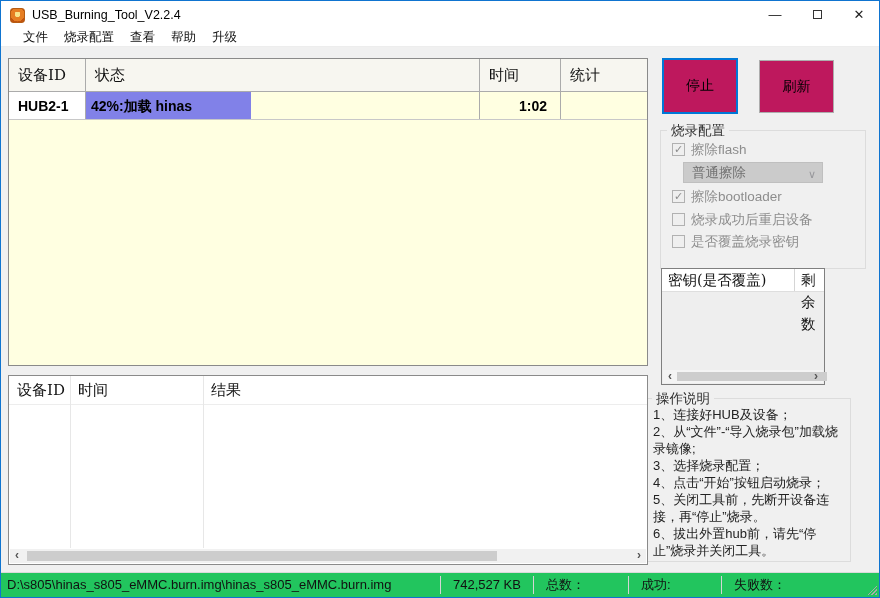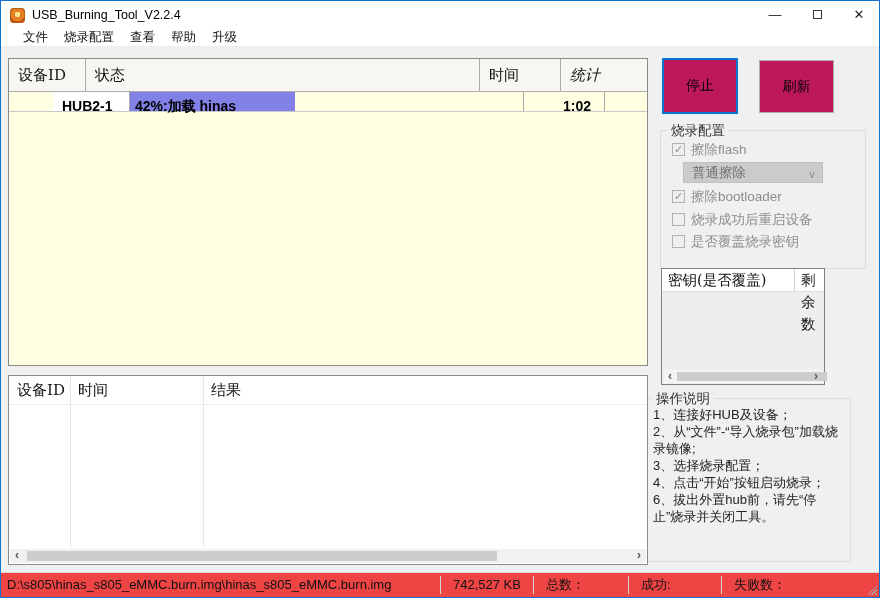--- a/index.html
+++ b/index.html
@@ -16,23 +16,23 @@
   .win-btn .sq { display:inline-block; width:9px; height:9px; border:1px solid #333; }
 
   
   .menubar { position:absolute; left:1px; right:1px; top:29px; height:18px; background:#FFFFFF; display:flex; align-items:center; padding-left:14px; border-bottom:1px solid #EDEDED; }
   .menu-item { font-size:12.5px; color:#111; padding:1px 8px 2px 8px; }
 
   
   .dev-table { position:absolute; left:8px; top:58px; width:640px; height:308px; background:#FFFFE1; border:1px solid #8A8A8A; }
   .dt-header { display:flex; height:33px; background:#F7F6F0; border-bottom:1px solid #ABABAB; }
   .dt-h { font-family:"DejaVu Serif",serif; font-size:15px; color:#111; line-height:32px; padding-left:9px; border-right:1px solid #ABABAB; }
-  .dt-h:last-child { border-right:none;font-style:italic; }
+  .dt-h:last-child { border-right:none; }
   .c1 { width:77px; } .c2 { width:394px; } .c3 { width:81px; } .c4 { flex:1; }
-  .dt-row { display:flex; height:20px; border-bottom:1px solid #C8C8C8;padding-left:44px; }
+  .dt-row { display:flex; height:28px; border-bottom:1px solid #C8C8C8; }
   .dt-c { line-height:29px; font-size:14px; font-weight:600; border-right:1px solid #ABABAB; }
   .dt-c:last-child { border-right:none; }
   .cell-id { background:#FFFFFF; padding-left:9px; color:#000; }
   .cell-status { position:relative; background:#FFFFE1; }
   .progress-fill { position:absolute; left:0; top:0; bottom:0; background:#8181E8; }
   .status-text { position:absolute; left:5px; top:0; line-height:29px; color:#000; white-space:nowrap; }
   .cell-time { text-align:right; padding-right:13px; color:#000; }
 
   
   .res-table { position:absolute; left:8px; top:375px; width:640px; height:190px; background:#FFFFFF; border:1px solid #8A8A8A; }
@@ -66,21 +66,21 @@
   .kt-h { font-family:"DejaVu Serif",serif; font-size:14.5px; color:#111; line-height:22px; padding-left:6px; }
   .kc1 { width:133px; border-right:1px solid #D5D5D5; } .kc2 { flex:1; }
   .kt-scroll { position:absolute; left:1px; right:1px; bottom:1px; height:13px; background:#F4F4F4; }
   .kt-scroll .hs-thumb { top:2px; height:9px; }
 
   
   .instr-group { left:645px; top:398px; width:206px; height:164px; }
   .instr-text { padding:7px 4px 0 7px; font-size:13px; line-height:17px; color:#222; }
 
   
-  .statusbar { position:absolute; left:1px; right:1px; bottom:1px; height:25px; background:#ef4444; border-top:1px solid #DADADA; font-size:13px; color:#111; }
+  .statusbar { position:absolute; left:1px; right:1px; bottom:1px; height:25px; background:#22c55e; border-top:1px solid #DADADA; font-size:13px; color:#111; }
   .sb-item { position:absolute; top:0; line-height:24px; white-space:nowrap; }
   .sb-div { position:absolute; top:3px; bottom:3px; width:1px; background:#D5D5D5; }
   .resize-grip { position:absolute; right:2px; bottom:2px; width:11px; height:11px;
     background:linear-gradient(135deg, transparent 0 55%, #ABABAB 55% 63%, transparent 63% 72%, #ABABAB 72% 80%, transparent 80% 89%, #ABABAB 89% 100%); }
 </style>
 </head>
 <body>
 
 <div class="window-frame"></div>
 
@@ -165,20 +165,21 @@
   </div>
 </div>
 
 <div class="groupbox instr-group">
   <div class="gb-title">操作说明</div>
   <div class="instr-text">
     <div>1、连接好HUB及设备；</div>
     <div>2、从“文件”-“导入烧录包”加载烧录镜像;</div>
     <div>3、选择烧录配置；</div>
     <div>4、点击“开始”按钮启动烧录；</div>
+    <div>5、关闭工具前，先断开设备连接，再“停止”烧录。</div>
     <div>6、拔出外置hub前，请先“停止”烧录并关闭工具。</div>
   </div>
 </div>
 
 <div class="res-table">
   <div class="rt-header">
     <div class="rt-h rc1">设备ID</div>
     <div class="rt-h rc2">时间</div>
     <div class="rt-h rc3">结果</div>
   </div>

